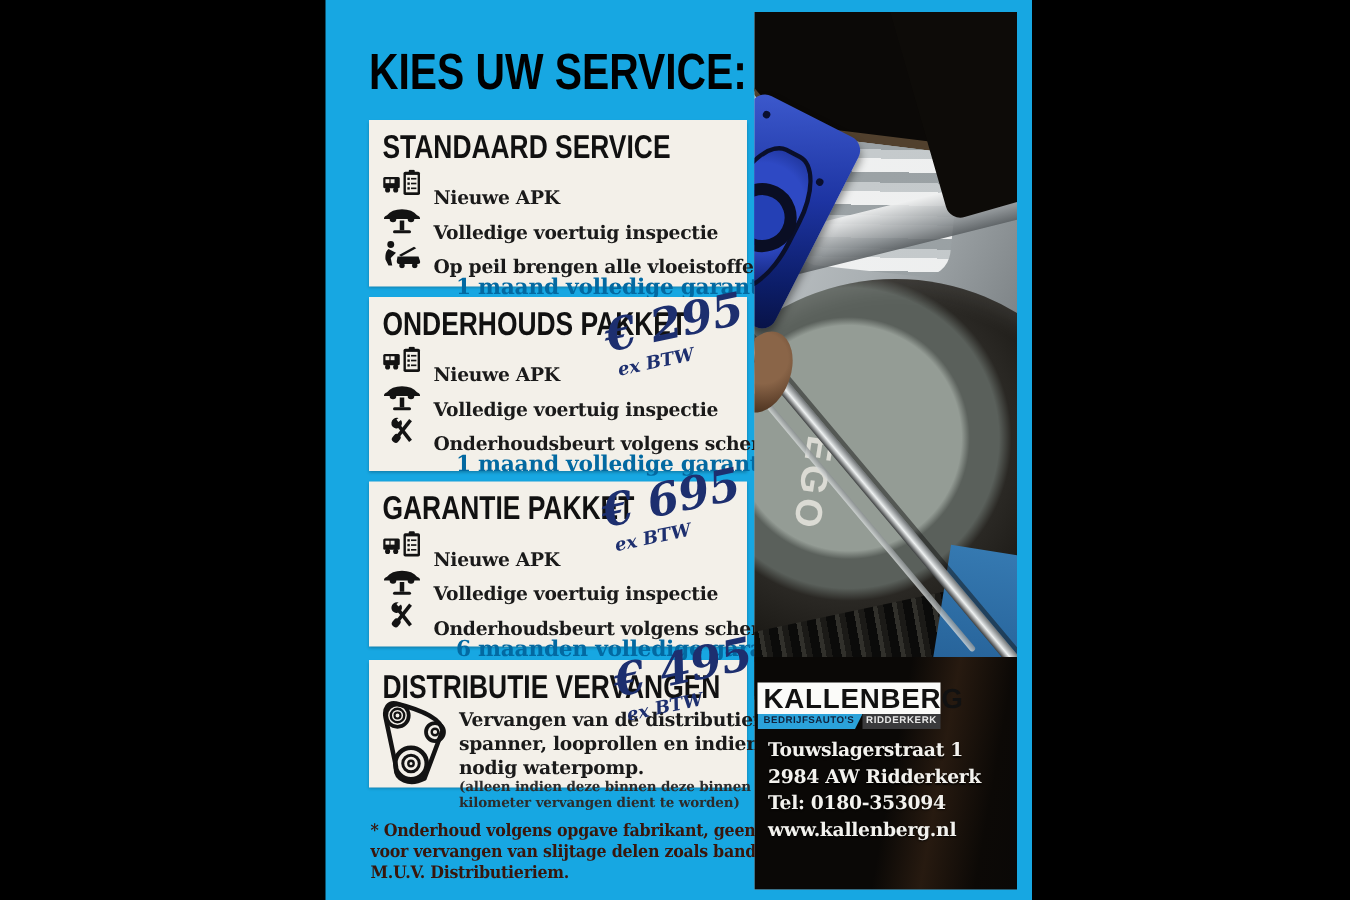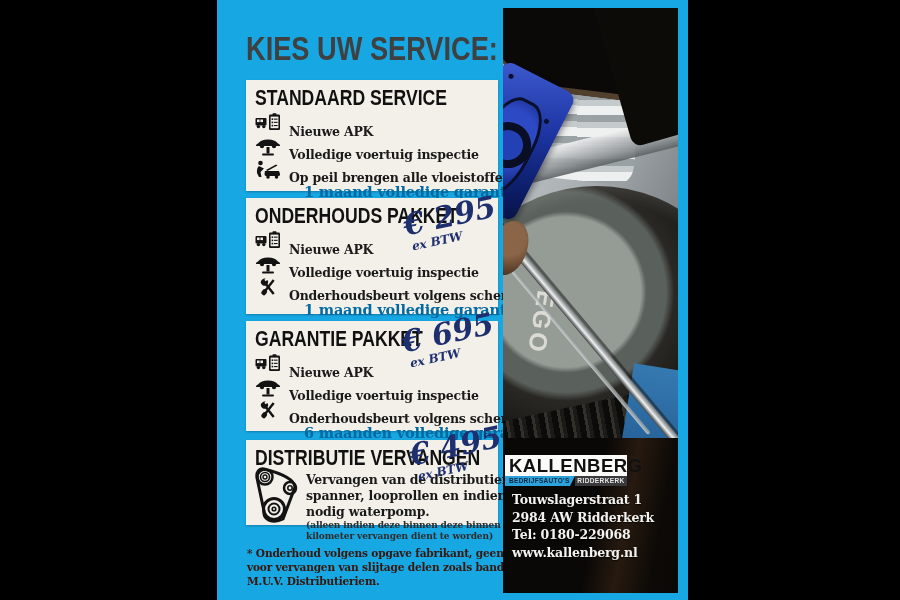--- a/index.html
+++ b/index.html
@@ -7,21 +7,21 @@
     width:900px;height:600px;background:#000;position:relative;overflow:hidden;
     font-family:"Liberation Sans",sans-serif;
   }
   .sidebar-black{position:absolute;top:0;height:600px;background:#000;}
   #bar-left{left:0;width:217px;}
   #bar-right{left:688px;width:212px;}
 
   .flyer{position:absolute;left:217px;top:0;width:471px;height:600px;background:#17a7e2;}
 
   .flyer-title{
-    position:absolute;left:29px;top:30px;color:#404040;
+    position:absolute;left:29px;top:30px;color:#000000;
     font-weight:bold;font-size:34px;line-height:36px;letter-spacing:0px;white-space:nowrap;
   }
   .squeeze{display:inline-block;transform:scaleX(.8);transform-origin:left center;}
 
   .card{
     position:absolute;left:29px;width:252px;background:#f3f0e9;
     box-shadow:0 1px 2px rgba(0,0,0,.25);
   }
   #card-1{top:80px;height:111px;}
   #card-2{top:198px;height:116px;}
@@ -414,18 +414,18 @@
     <div class="brand">
       <div class="brand-name">KALLENBERG</div>
       <div class="brand-bar">
         <div class="seg-left">BEDRIJFSAUTO'S</div>
         <div class="seg-right">RIDDERKERK</div>
       </div>
     </div>
     <div class="contact">
       <div>Touwslagerstraat 1</div>
       <div>2984 AW Ridderkerk</div>
-      <div>Tel: 0180-229068</div>
+      <div>Tel: 0180-353094</div>
       <div>www.kallenberg.nl</div>
     </div>
   </div>
 
 </div>
 
 </body></html>

